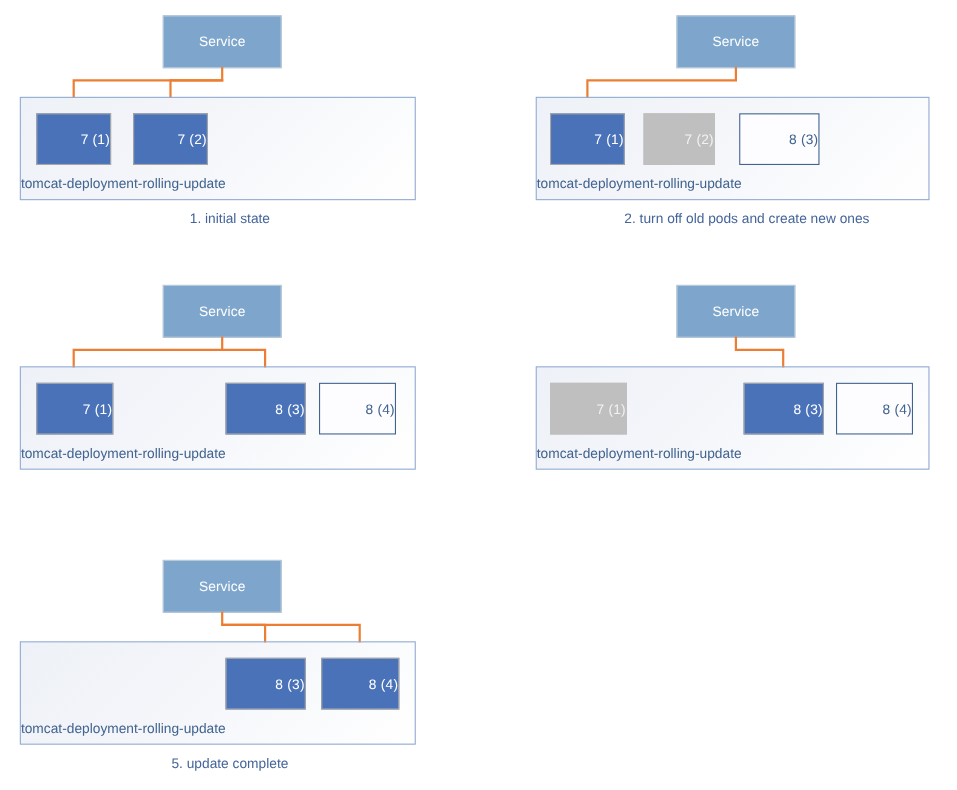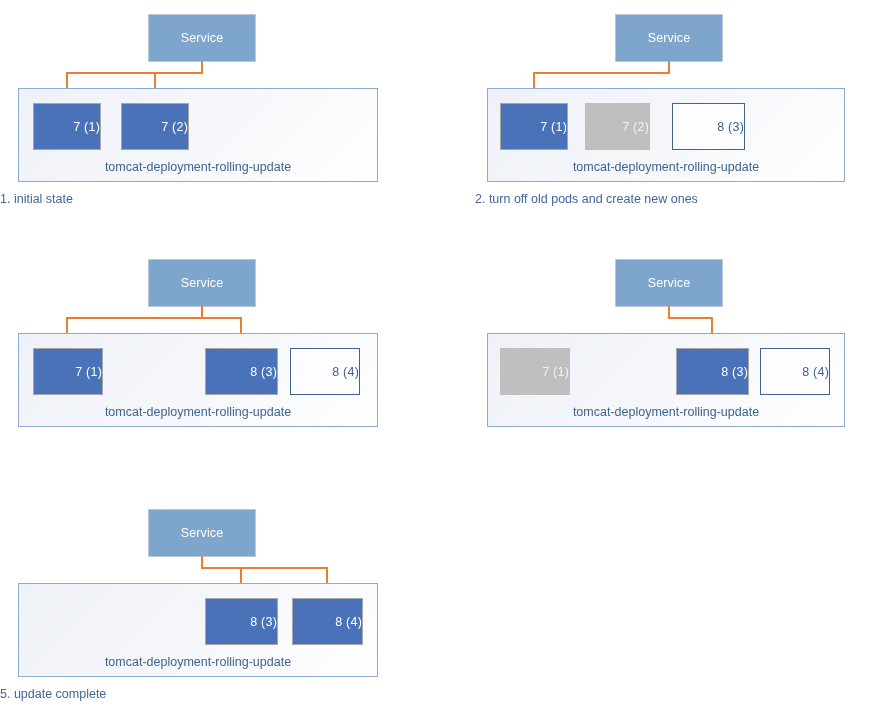--- a/index.html
+++ b/index.html
@@ -46,21 +46,20 @@
     position: absolute;
     box-sizing: border-box;
     border: 1px solid #8faad0;
     background: linear-gradient(135deg, #eef1f7 0%, #f4f6fa 45%, #ffffff 100%);
   }
   .deployment-label {
     position: absolute;
     left: 0;
     right: 0;
     bottom: 7px;
-    text-align: center;
     color: #41638f;
     font-size: 12.5px;
     white-space: nowrap;
   }
 
   
   .pod {
     position: absolute;
     box-sizing: border-box;
     display: flex;
@@ -99,24 +98,25 @@
     stroke-linecap: square;
     stroke-linejoin: miter;
   }
   .connector-head {
     fill: #ed7d31;
   }
 
   
   .caption {
     position: absolute;
-    text-align: left;
+    text-align: center;
     color: #44649a;
     font-size: 12.5px;
     white-space: nowrap;
+    padding-left: 10px;
   }
 </style>
 </head>
 <body>
 
 <div id="diagram-root">
 
   <div class="panel" style="left:0px; top:0px; width:435px; height:230px;">
 
     <div class="service-box" style="left:148px; top:14px; width:108px; height:48px;">

